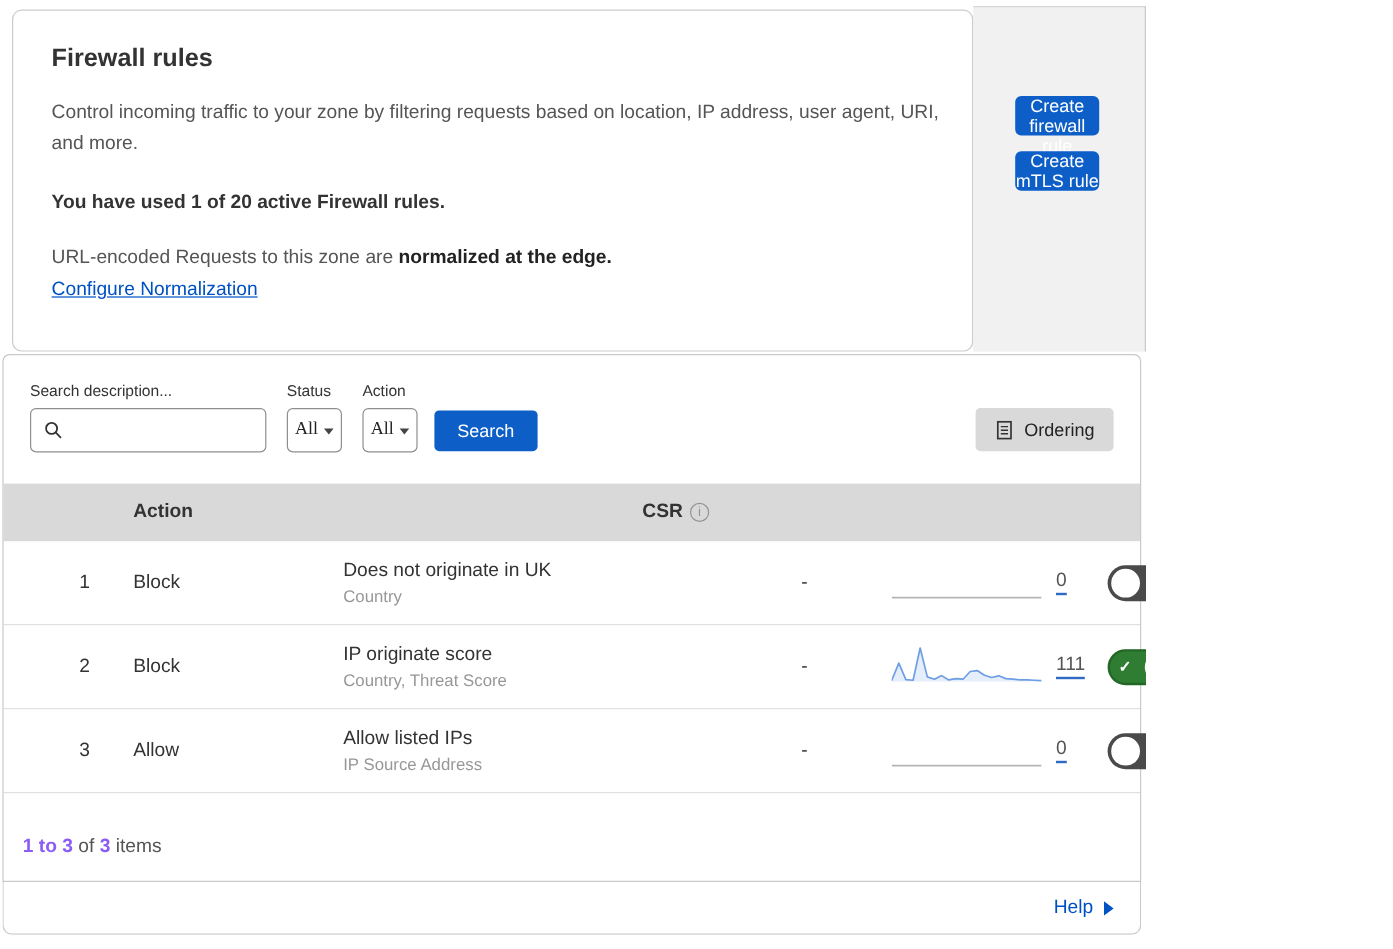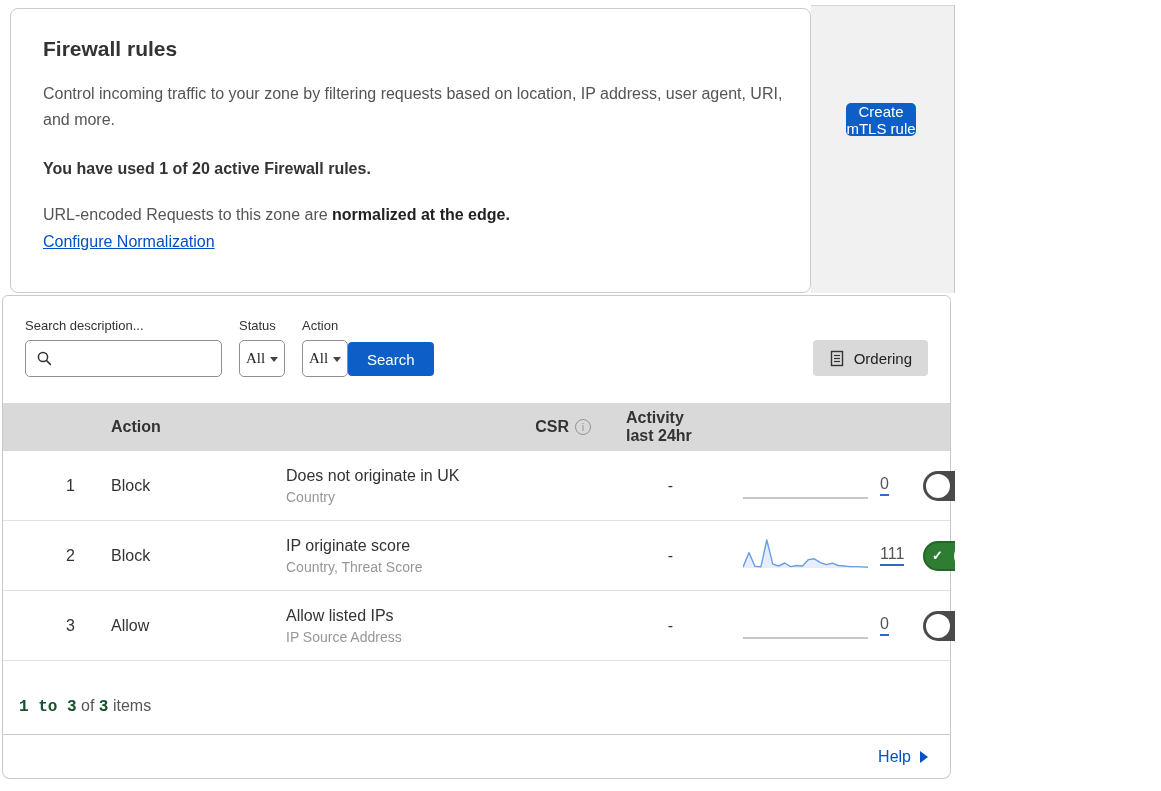--- a/index.html
+++ b/index.html
@@ -46,21 +46,21 @@
     display:flex; align-items:center; padding-left:10px; background:#fff;
   }
   .search-box input { border:none; outline:none; flex:1; font-family:inherit; font-size:15px; min-width:0; background:transparent; }
   .field + .field { margin-left:17px; }
   .select-btn {
     width:46px; height:37px; border:1px solid #8f8f8f; border-radius:5px; background:#fff;
     font-family:Liberation Serif, serif; font-size:15px; color:#222; display:flex; align-items:center;
     justify-content:center; gap:5px; cursor:pointer;
   }
   .caret { width:0; height:0; border-left:4px solid transparent; border-right:4px solid transparent; border-top:5px solid #444; margin-top:2px; }
-  .btn-search { height:34px; padding:0 19px; margin-bottom:1px; border-radius:4px; }
+  .btn-search { height:34px; padding:0 19px; margin-left:14px; margin-bottom:1px; border-radius:4px; }
   .btn-ordering {
     margin-left:auto; margin-bottom:1px; height:36px; padding:0 16px;
     background:#d9d9d9; border:none; border-radius:4px; font-family:Liberation Sans, sans-serif;
     font-size:15px; color:#222; display:flex; align-items:center; gap:9px; cursor:pointer;
   }
 
   
   .thead, .trow { display:grid; grid-template-columns:108px 175px 325px 82px 230px 1fr; align-items:center; }
   .thead { background:var(--thead-bg); height:48px; font-size:16px; font-weight:600; color:#333; }
   .cell-idx { text-align:right; padding-right:36px; }
@@ -91,21 +91,21 @@
   .toggle .mark { color:#fff; font-size:13px; font-weight:bold; line-height:1; }
   .toggle.off { background:var(--toggle-off); }
   .toggle.on { background:var(--toggle-on); box-shadow:inset 0 0 0 2px rgba(0,40,0,.25); padding:3px 3px 3px 9px; }
 
   .icon-btn {
     width:42px; height:40px; background:#d9d9d9; border:none; border-radius:6px;
     display:flex; align-items:center; justify-content:center; cursor:pointer;
   }
 
   .tfoot { padding:36px 0 0 16px; height:73px; font-size:16px; color:#555; }
-  .tfoot strong { color:#14532d;font-family:Liberation Mono, monospace; }
+  .tfoot strong { color:#8b5cf6; }
 
   
   .help-bar {
     margin:0 4px 0 2px; height:44px; border:1px solid #c9c9c9; border-top:none;
     border-radius:0 0 8px 8px; display:flex; align-items:center; justify-content:flex-end;
     padding-right:22px;
   }
   .help-link { font-size:16px; color:var(--link); text-decoration:none; display:inline-flex; align-items:center; gap:9px; cursor:pointer; }
   .help-tri { width:0; height:0; border-top:6px solid transparent; border-bottom:6px solid transparent; border-left:8px solid var(--link); }
 </style>
@@ -117,20 +117,21 @@
   <div class="top">
     <section class="intro-card">
       <h1>Firewall rules</h1>
       <p class="intro-desc">Control incoming traffic to your zone by filtering requests based on location, IP address, user agent, URI, and more.</p>
       <p class="intro-usage">You have used 1 of 20 active Firewall rules.</p>
       <p class="intro-norm"><span>URL-encoded Requests to this zone are </span><strong>normalized at the edge.</strong></p>
       <a class="intro-link">Configure Normalization</a>
     </section>
 
     <aside class="actions-panel">
+      <button class="btn-primary">Create firewall rule</button>
       <button class="btn-primary">Create mTLS rule</button>
     </aside>
   </div>
 
   <div class="main-card">
 
     <div class="filters">
       <div class="field">
         <label>Search description...</label>
         <div class="search-box">
@@ -167,21 +168,20 @@
       </button>
     </div>
 
     <div class="thead">
       <div class="cell-idx"></div>
       <div>Action</div>
       <div class="cell-csr"><span class="csr-head">
             <span>CSR</span>
             <span class="info-icon">i</span>
           </span></div>
-      <div class="cell-activity">Activity last 24hr</div>
       <div></div>
     </div>
 
     <div class="trow">
       <div class="cell-idx">1</div>
       <div>Block</div>
       <div>
         <div class="desc-title">Does not originate in UK</div>
         <div class="desc-sub">Country</div>
       </div>

